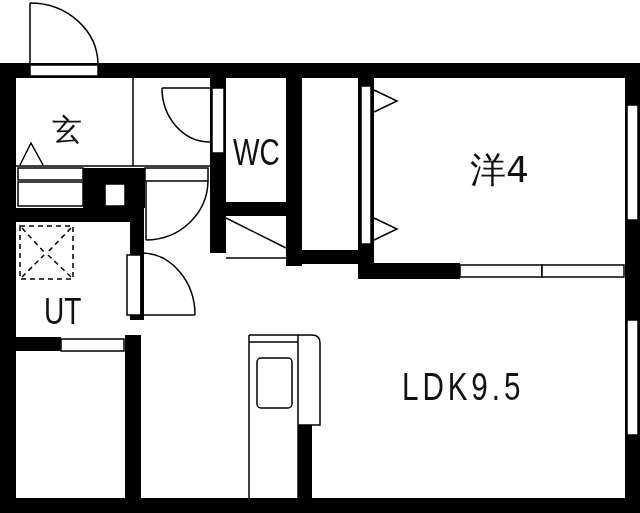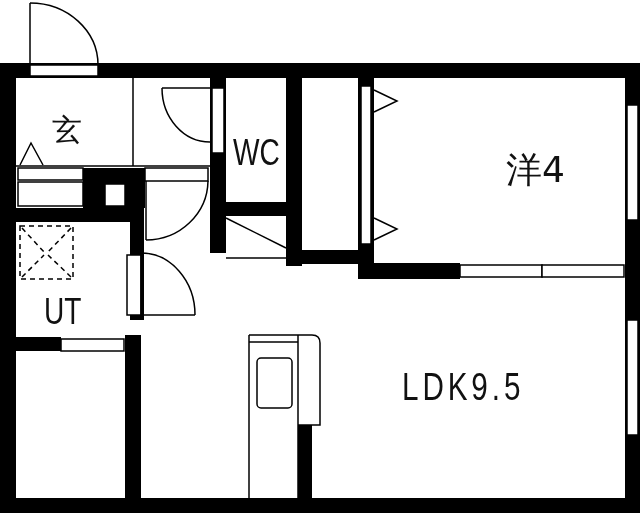--- a/index.html
+++ b/index.html
@@ -96,16 +96,16 @@
     <rect x="20" y="226" width="53" height="53"></rect>
     <line x1="22" y1="228" x2="44" y2="252"></line>
     <line x1="71" y1="228" x2="48" y2="252"></line>
     <line x1="22" y1="277" x2="44" y2="255"></line>
     <line x1="71" y1="277" x2="48" y2="255"></line>
   </g>
 </svg>
 
 <div class="lbl" style="left:52px;top:115px;font-size:30px;">玄</div>
 <div class="lbl cond" style="left:233px;top:135px;font-size:36px;">WC</div>
-<div class="lbl" style="left:470px;top:152px;font-size:36px;margin-left:36px;">洋4</div>
+<div class="lbl" style="left:470px;top:152px;font-size:36px;">洋4</div>
 <div class="lbl cond" style="left:44px;top:294px;font-size:36px;">UT</div>
 <div class="lbl cond" style="left:402px;top:368px;font-size:38px;letter-spacing:5px;">LDK9.5</div>
 </div>
 
 </body></html>

